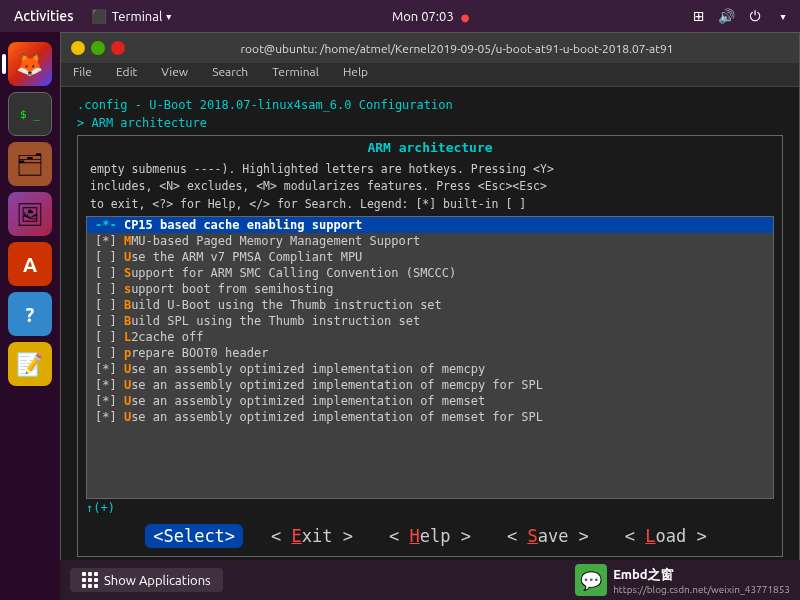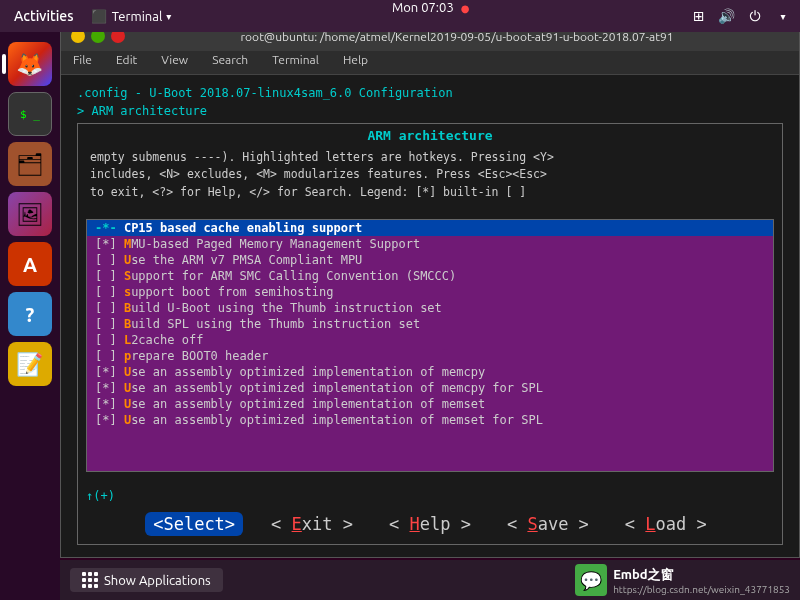--- a/index.html
+++ b/index.html
@@ -11,20 +11,21 @@
       overflow: hidden;
       position: relative;
     }
 
     
     #topbar {
       width: 800px;
       height: 32px;
       background: #3a1d3a;
       display: flex;
+      align-items: center;
       justify-content: space-between;
       padding: 0 8px;
       color: #fff;
       font-size: 13px;
       position: absolute;
       top: 0; left: 0;
       z-index: 100;
     }
     #topbar-left {
       display: flex;
@@ -108,21 +109,21 @@
     .dock-files { background: #a0522d; }
     .dock-photos { background: linear-gradient(135deg, #8844aa, #aa2244); }
     .dock-fonts { background: #cc3300; }
     .dock-help { background: #3388cc; }
     .dock-notes { background: #ddaa00; }
     .dock-spacer { flex: 1; }
 
     
     #terminal-window {
       position: absolute;
-      top: 20px;
+      top: 32px;
       left: 60px;
       width: 740px;
       height: 538px;
       background: #1a1a1a;
       border: 1px solid #555;
       display: flex;
       flex-direction: column;
     }
     #term-titlebar {
       background: #3a3a3a;
@@ -213,25 +214,25 @@
       font-weight: bold;
     }
     #kconfig-help {
       color: #cccccc;
       font-size: 11.5px;
       font-family: monospace;
       padding: 2px 12px;
       line-height: 1.5;
     }
     #kconfig-list-wrap {
-      margin: 16px 8px;
+      margin: 1px 8px;
       border: 1px solid #666;
       flex: 1;
       overflow: hidden;
-      background: #701a75;
+      background: #404040;
     }
     .kconfig-item {
       font-family: monospace;
       font-size: 12px;
       padding: 1px 8px;
       color: #cccccc;
       white-space: nowrap;
     }
     .kconfig-item.selected {
       background: #0044aa;

